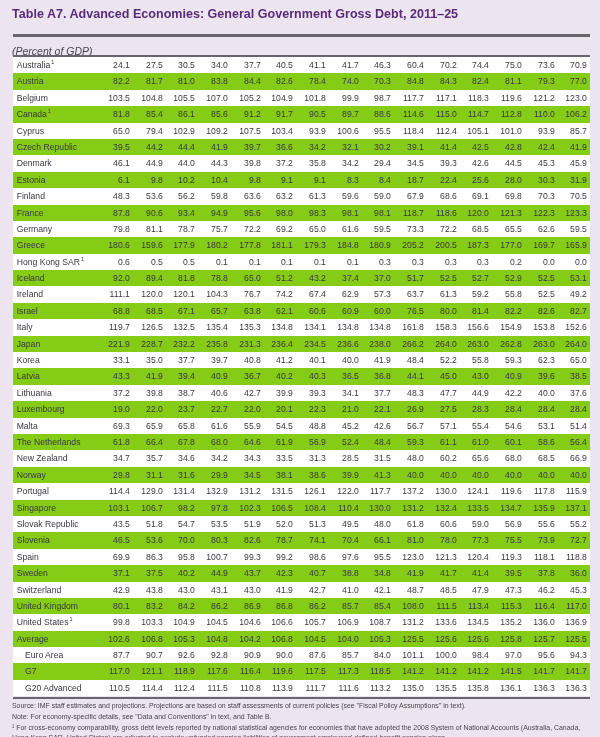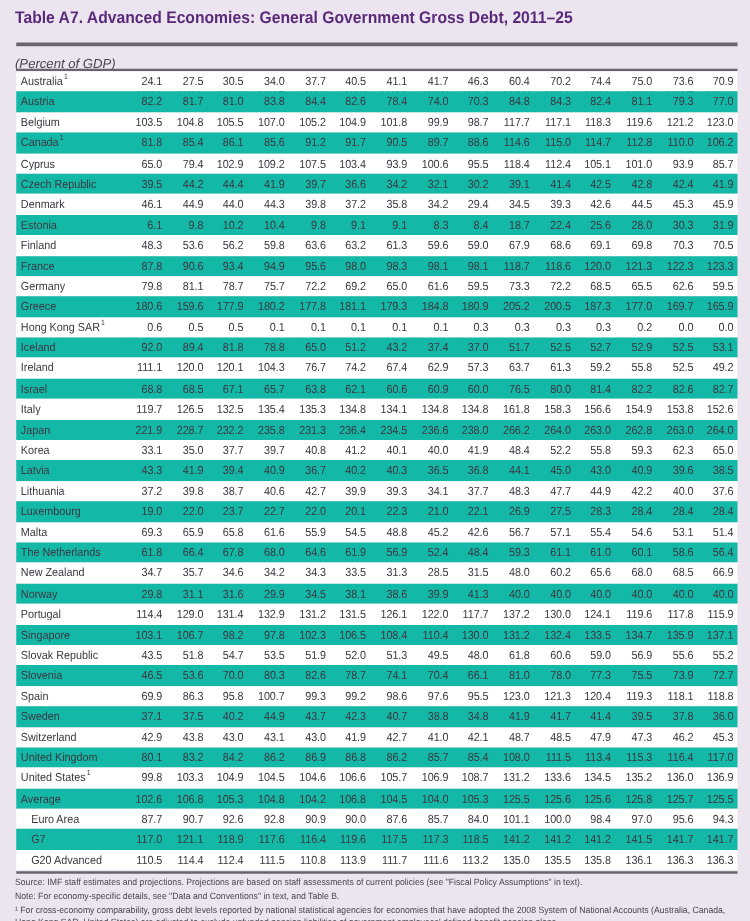--- a/index.html
+++ b/index.html
@@ -28,21 +28,21 @@
     display: flex; font-size: 10.5px; color: #3a3540; margin-top: 28px;
   }
   .label-col { width: 87px; flex: 0 0 87px; padding-left: 4px; box-sizing: border-box; }
   .year-cell { width: 32.67px; flex: 0 0 32.67px; text-align: right; padding-right: 3px; box-sizing: border-box; transform: scaleX(0.92); transform-origin: right center; }
   .tbody { position: absolute; left: 13px; top: 57px; width: 577px; }
   .row {
     display: flex; height: 16.4px; line-height: 16.4px; font-size: 9.4px;
     color: #3c3742;
   }
   .row.white { background: #ffffff; }
-  .row.lav { background: #14b8a6; }
+  .row.lav { background: #84cc16; }
   .row .label-col { white-space: nowrap; overflow: hidden; transform: scaleX(0.92); transform-origin: left center; }
   .row.indent .label-col { padding-left: 13px; }
   .cell { width: 32.67px; flex: 0 0 32.67px; text-align: right; padding-right: 3px; box-sizing: border-box; transform: scaleX(0.92); transform-origin: right center; }
   sup { font-size: 6px; vertical-align: top; line-height: 10px; margin-left: 1px; }
   .notes {
     position: absolute; left: 12px; top: 701px; width: 585px;
     font-size: 7.3px; color: #4a4450; line-height: 9.2px;
   }
   .notes div { transform: scaleX(0.95); transform-origin: left top; white-space: nowrap; }
   .notes .gap { margin-top: 2px; }

